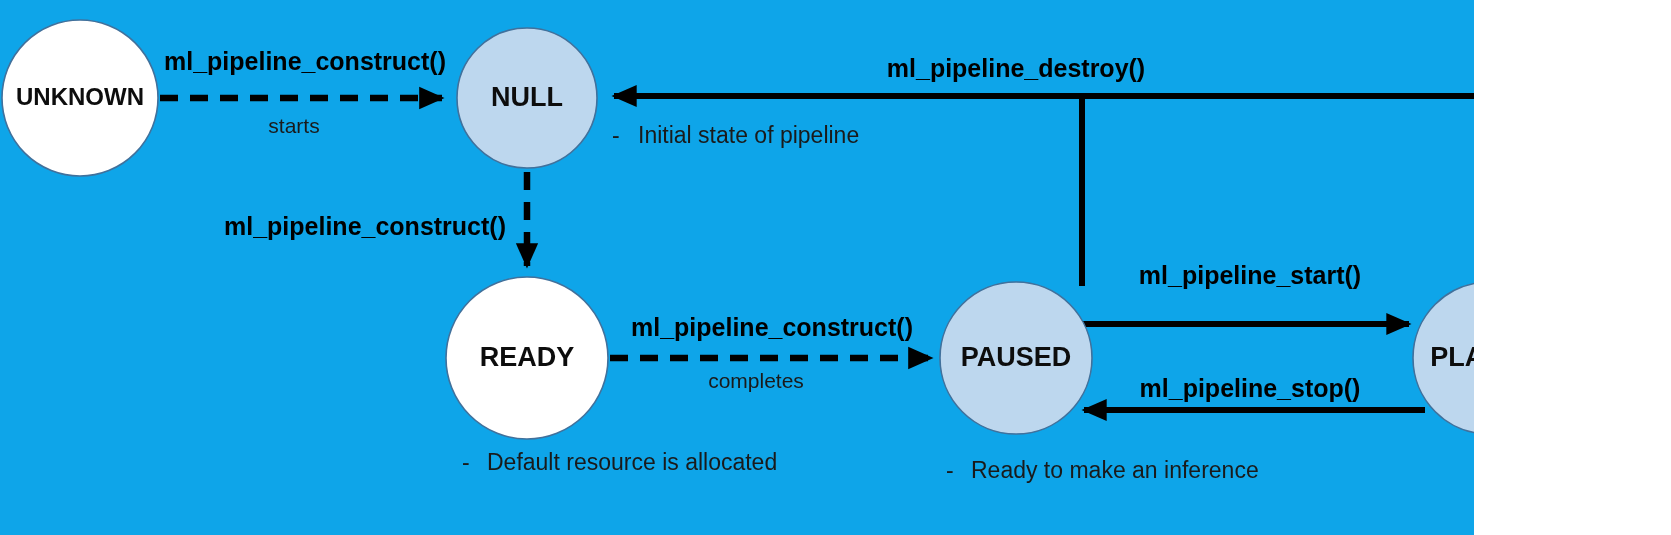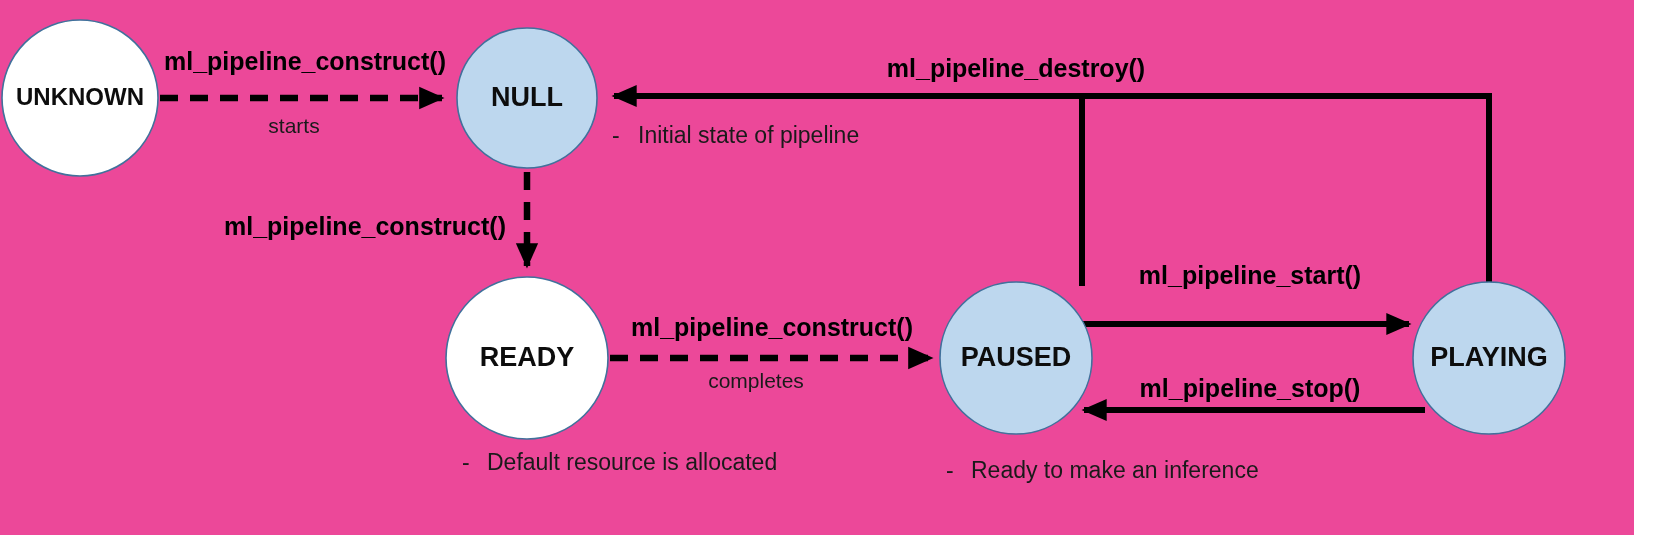--- a/index.html
+++ b/index.html
@@ -5,23 +5,23 @@
   html, body {
     margin: 0;
     padding: 0;
     background: #ffffff;
   }
   body {
     font-family: "Liberation Sans", sans-serif;
   }
   #diagram-root {
     position: relative;
-    width: 1634px;
+    width: 1474px;
     height: 535px;
-    background: #ec4899;
+    background: #0ea5e9;
     overflow: hidden;
   }
   svg#state-diagram {
     display: block;
     width: 1671px;
     height: 535px;
   }
   .node-circle-filled {
     fill: #bdd7ee;
     stroke: #41719c;

